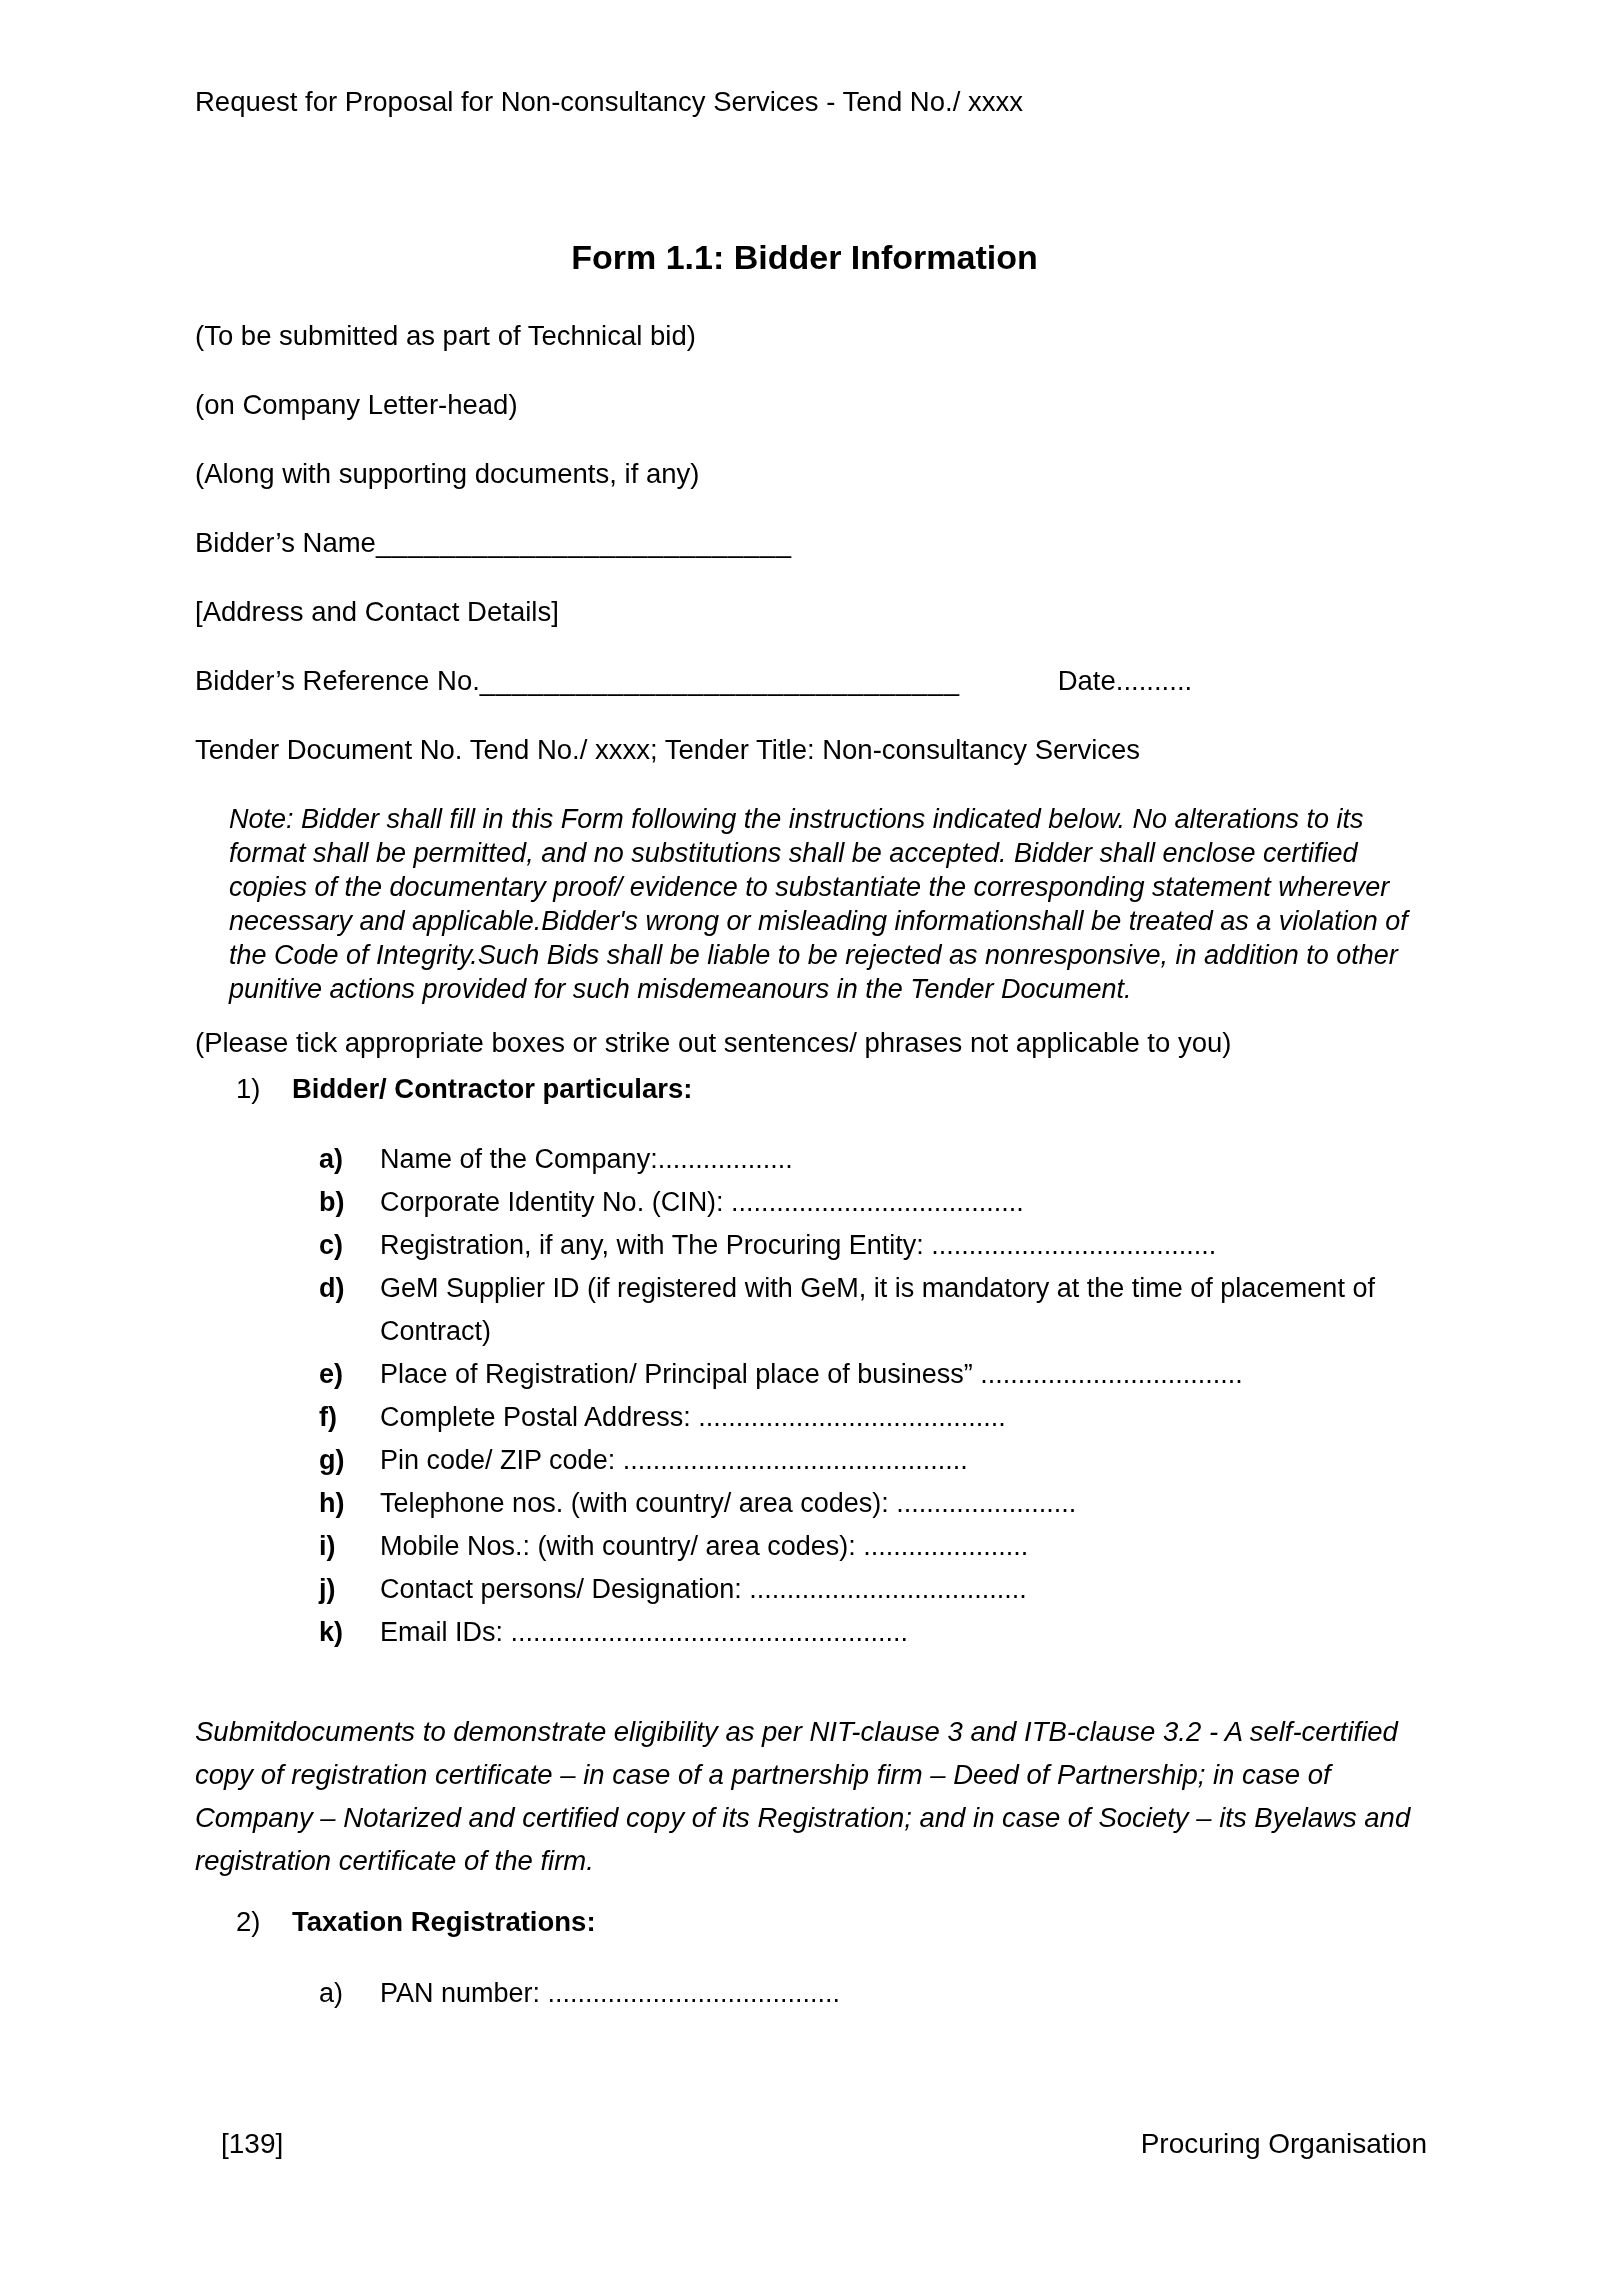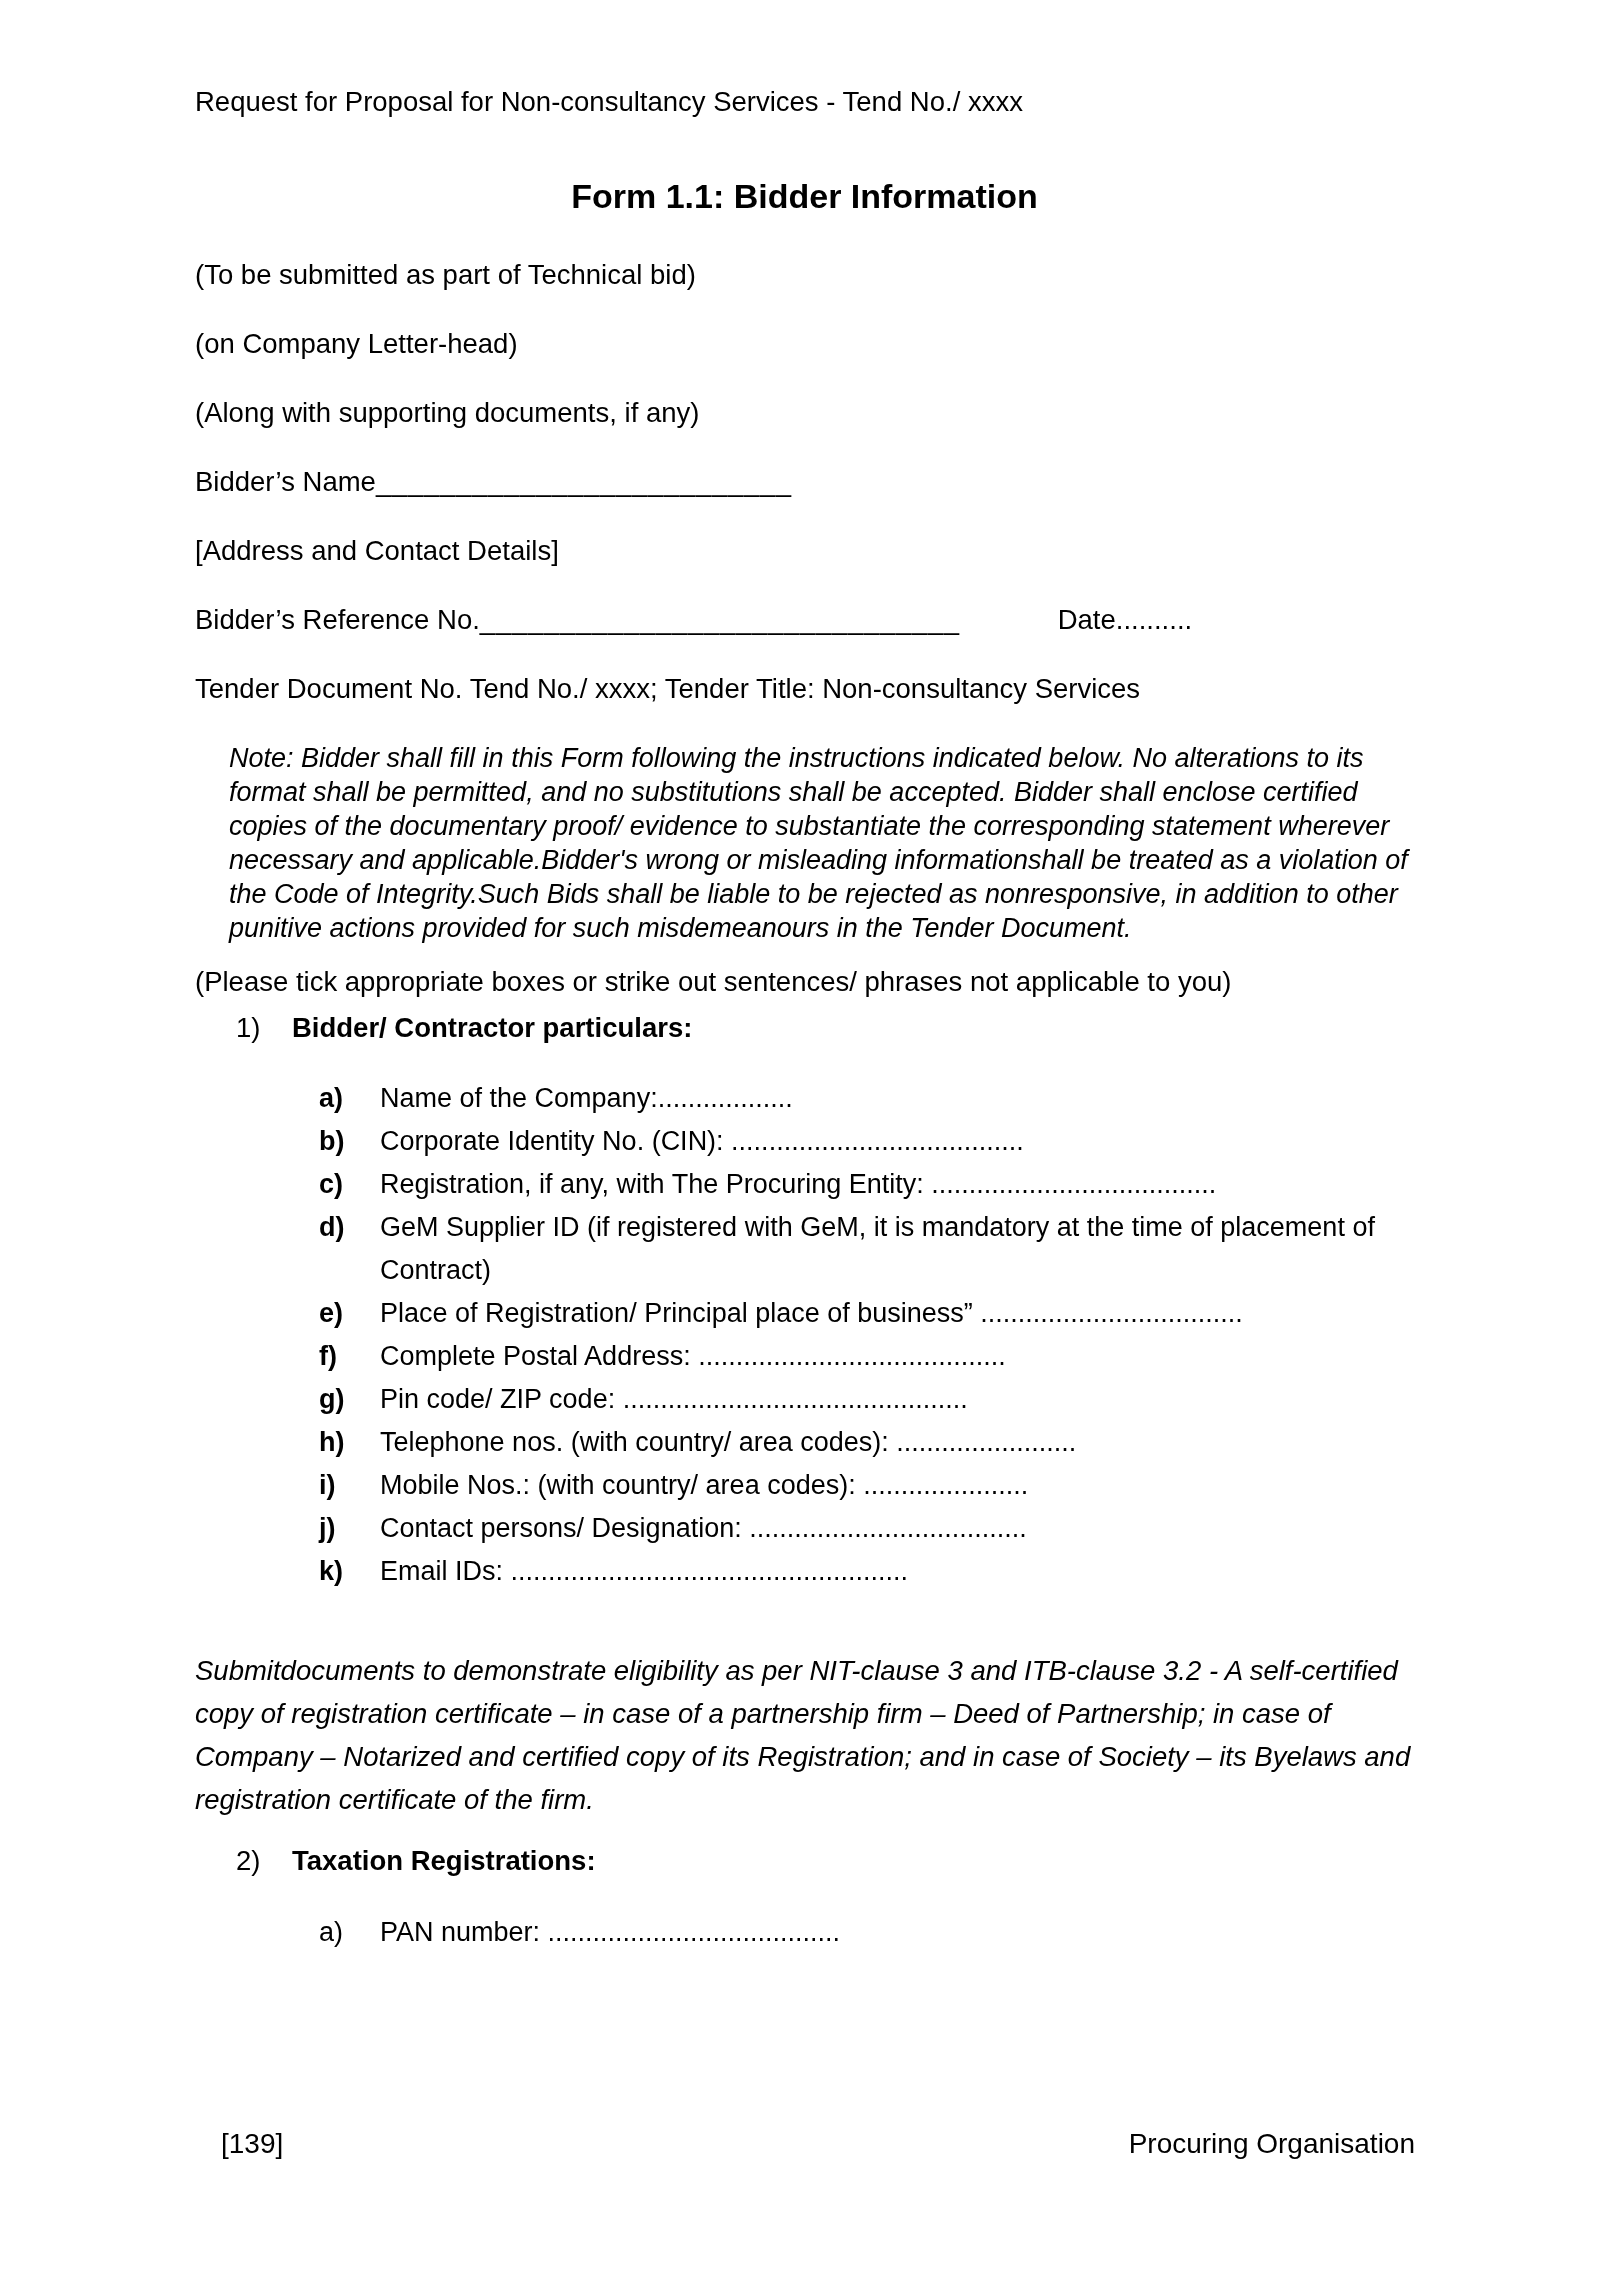--- a/index.html
+++ b/index.html
@@ -17,21 +17,21 @@
     box-sizing: border-box;
     padding: 85px 209px 12px 195px;
     overflow: hidden;
   }
   .doc-header {
     font-size: 27.5px;
     line-height: 33px;
     white-space: nowrap;
   }
   .doc-title {
-    margin: 55px 0 0 0;
+    margin: 116px 0 0 0;
     text-align: center;
     font-size: 34px;
     line-height: 47px;
     font-weight: 700;
   }
   .intro-block { margin-top: 19.6px; }
   .bigline {
     font-size: 27.5px;
     line-height: 69px;
     white-space: nowrap;
@@ -82,21 +82,21 @@
     font-size: 27.5px;
     line-height: 43px;
     font-style: italic;
   }
   .sec2-heading { margin-top: 16.4px; }
   .list2 { margin-top: 27.5px; }
   .doc-footer {
     position: absolute;
     top: 2125px;
     left: 221px;
-    right: 208px;
+    right: 196px;
     display: flex;
     justify-content: space-between;
     font-size: 28px;
     line-height: 37px;
   }
 </style>
 </head>
 <body>
 
 <div class="page">

